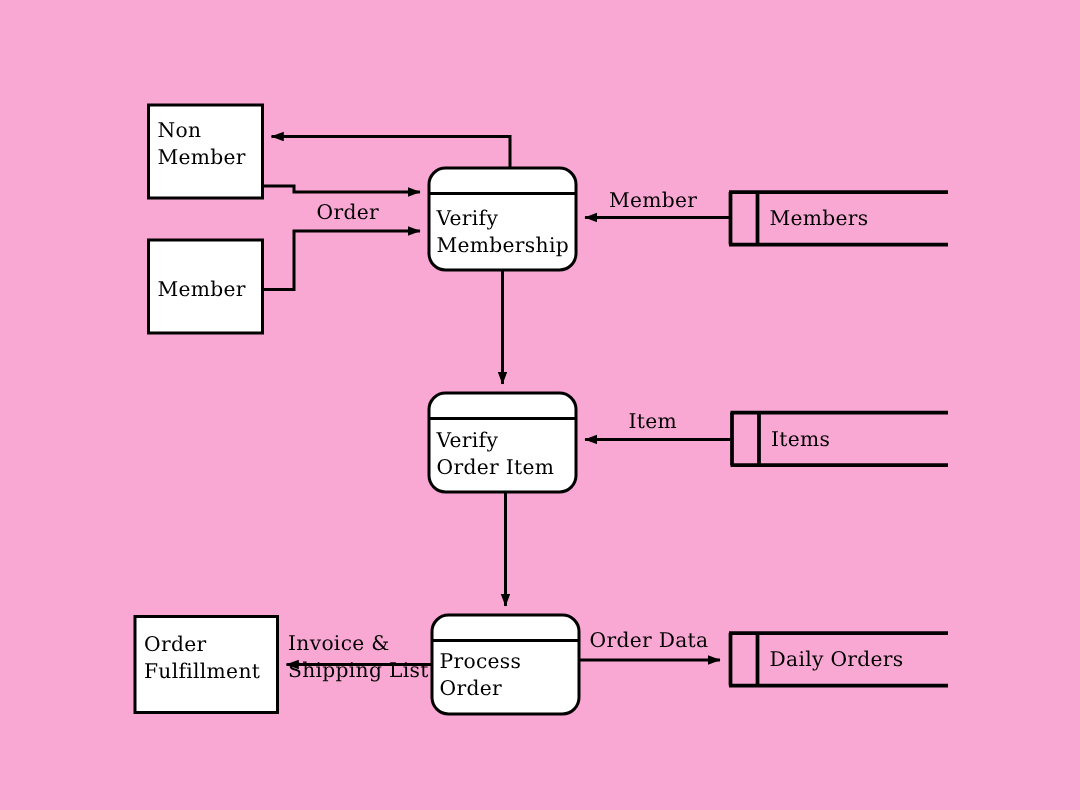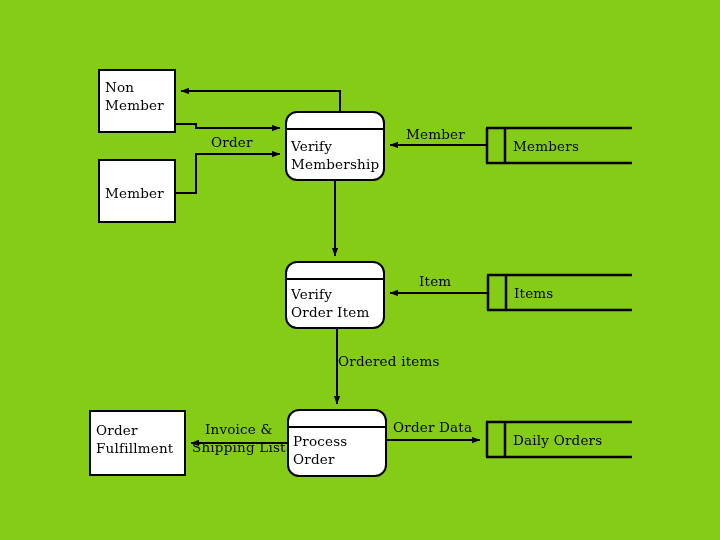--- a/index.html
+++ b/index.html
@@ -4,21 +4,21 @@
 <style>
   html, body {
     margin: 0;
     padding: 0;
     background: #ffffff;
   }
   #canvas {
     position: relative;
     width: 720px;
     height: 540px;
-    background: #84cc16;
+    background: #f9a8d4;
     overflow: hidden;
     font-family: "DejaVu Serif", "Liberation Serif", serif;
   }
   svg#dfd {
     position: absolute;
     left: 0;
     top: 0;
     width: 720px;
     height: 540px;
   }
@@ -148,20 +148,19 @@
   <div class="lbl lbl-node" style="left:513px; top:431px;">Daily Orders</div>
 
 
   <div class="lbl lbl-flow" style="left:211px; top:133px;">Order</div>
 
   <div class="lbl lbl-flow" style="left:406px; top:125px;">Member</div>
 
 
   <div class="lbl lbl-flow" style="left:419px; top:272px;">Item</div>
 
-  <div class="lbl lbl-flow" style="left:338px; top:352px;">Ordered items</div>
 
-  <div class="lbl lbl-flow" style="left:192px; top:420px; text-align:center;">Invoice &amp;
+  <div class="lbl lbl-flow" style="left:192px; top:420px; ">Invoice &amp;
 Shipping List</div>
 
   <div class="lbl lbl-flow" style="left:393px; top:418px;text-align:right;">Order Data</div>
 
 </div>
 
 </body></html>

